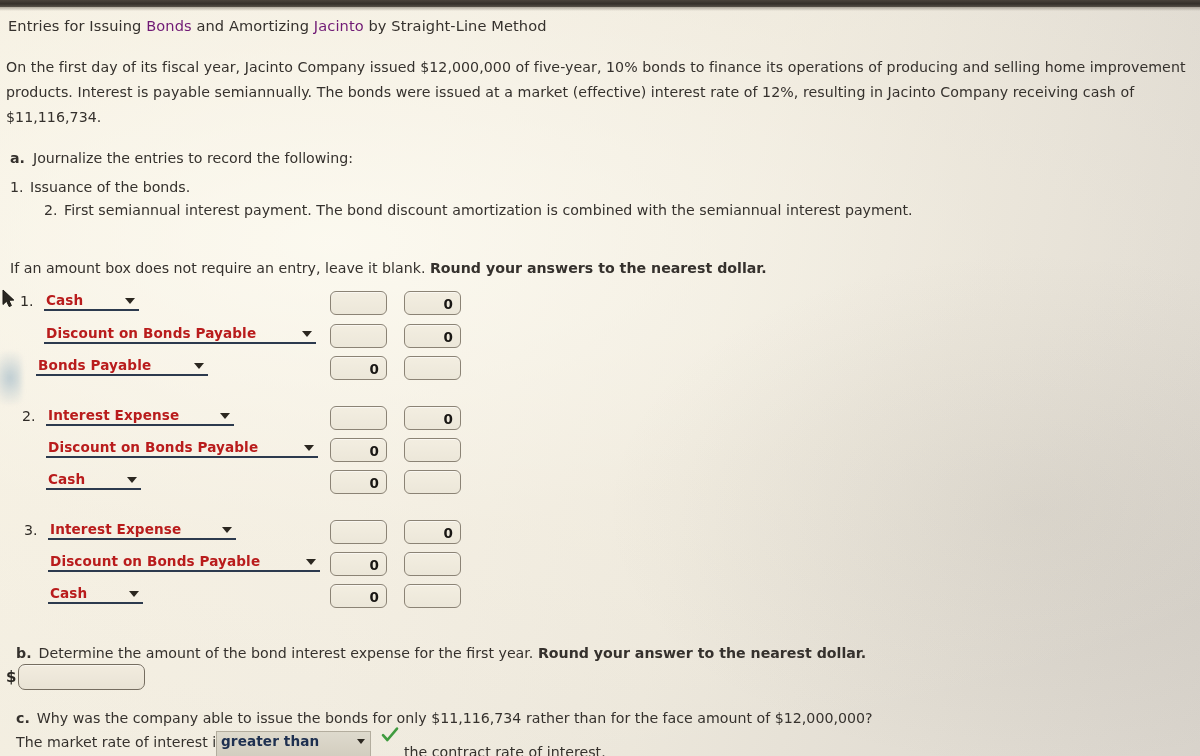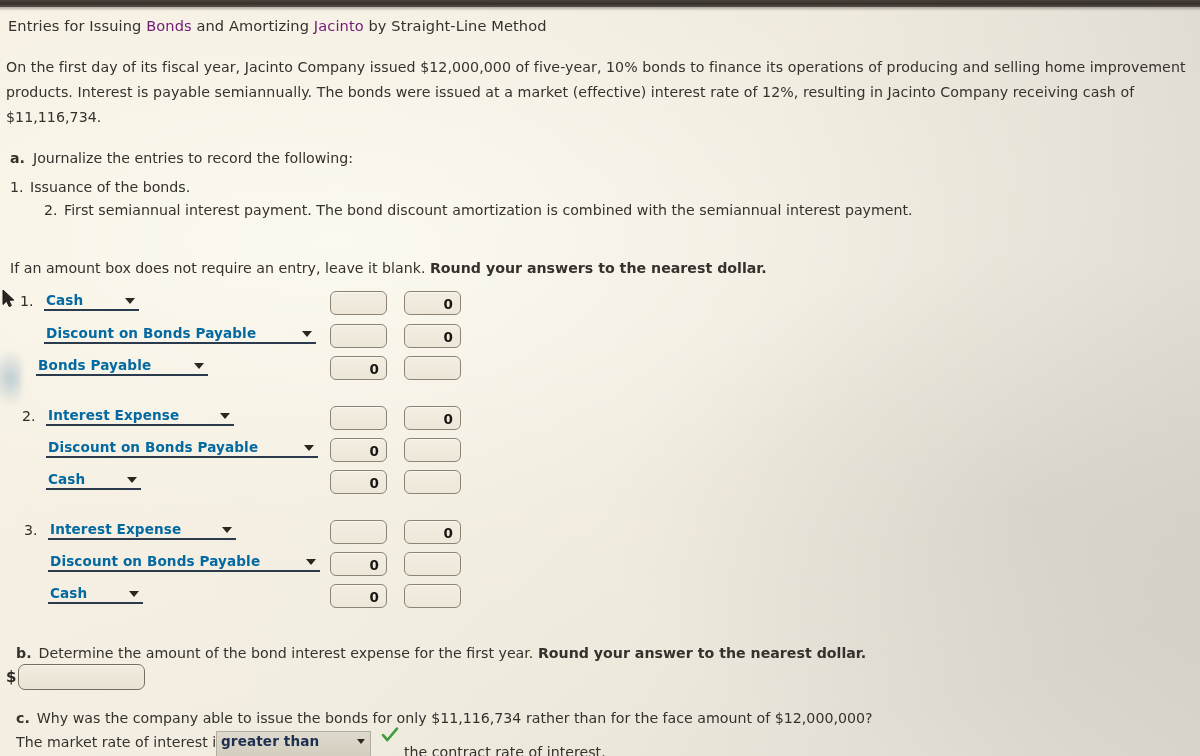--- a/index.html
+++ b/index.html
@@ -73,21 +73,21 @@
   #note { left: 10px; top: 260px; }
 
   
   .entry-num {
     position: absolute; font-size: 14.2px; color: #2f2b26;
   }
   .acct {
     position: absolute;
     height: 20px;
     border-bottom: 2px solid #2c3a4e;
-    color: #0369a1;
+    color: #b91c1c;
     font-weight: bold;
     font-size: 13.6px;
     padding-left: 2px;
     padding-top: 1px;
     letter-spacing: .1px;
   }
   .acct .caret {
     position: absolute; right: 4px; top: 7px;
     width: 0; height: 0;
     border-left: 5px solid transparent;

